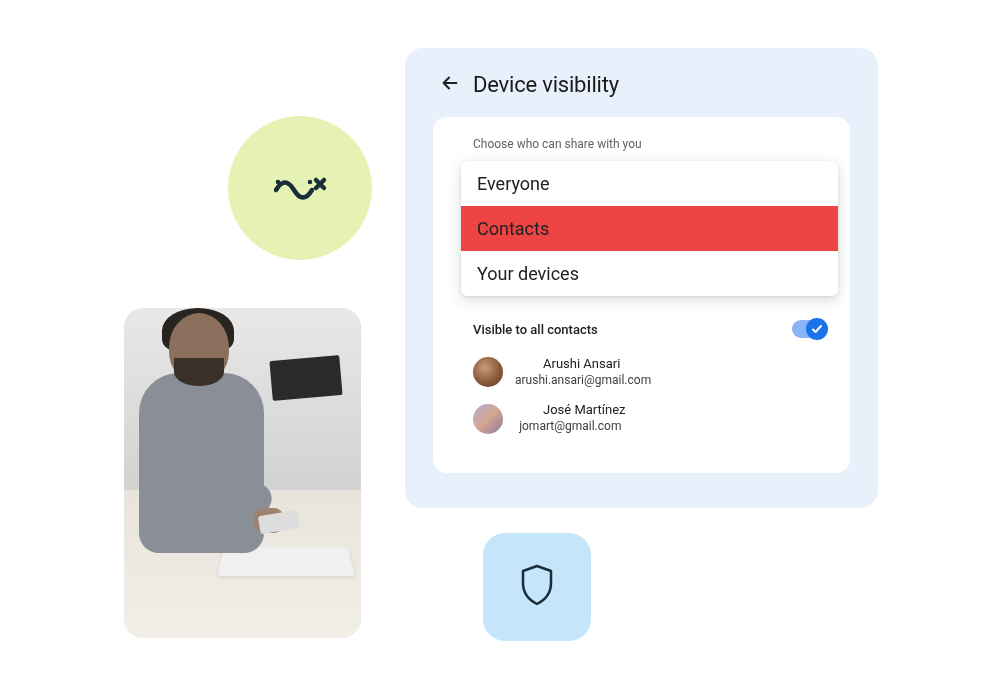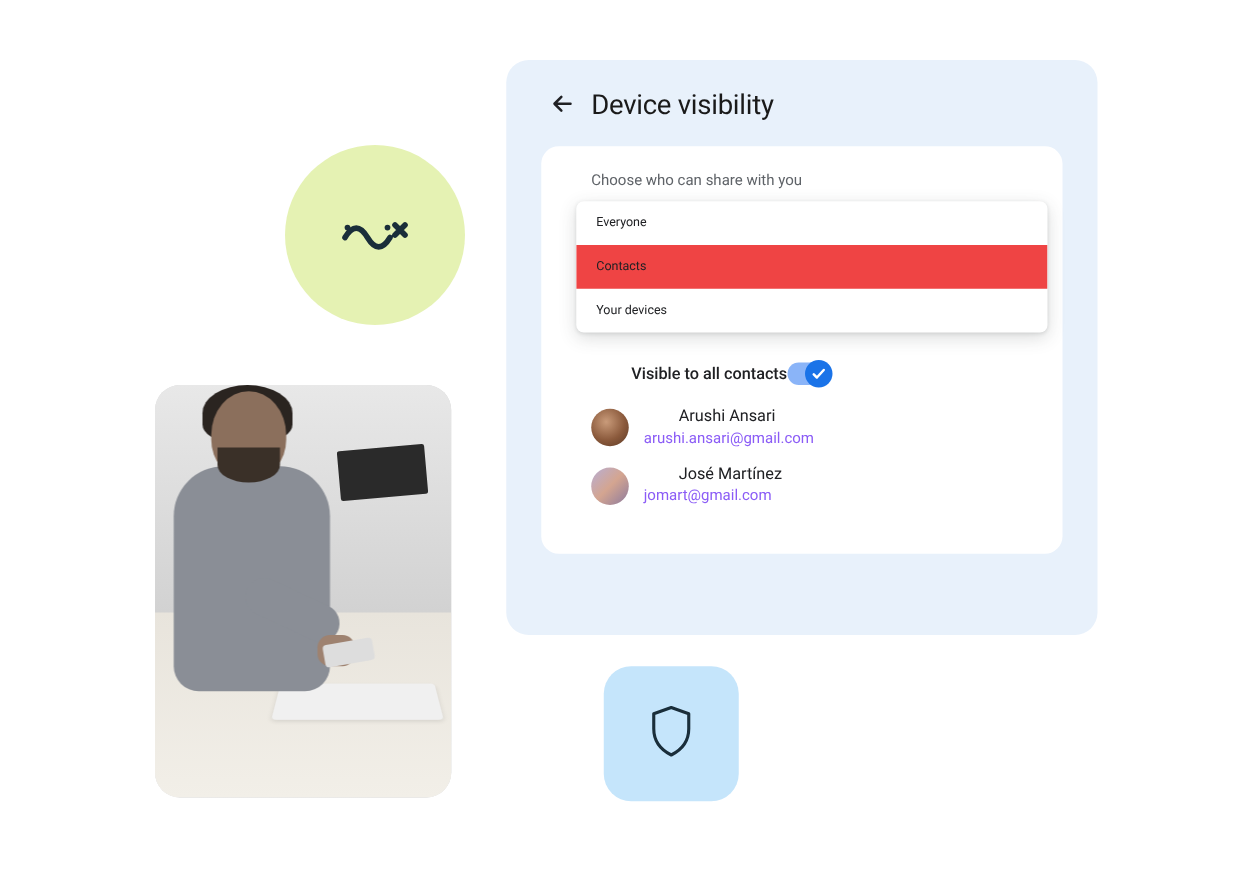--- a/index.html
+++ b/index.html
@@ -221,33 +221,33 @@
       background: #ffffff;
       border-radius: 6px;
       box-shadow: 0 4px 14px rgba(60,64,67,0.18), 0 1px 3px rgba(60,64,67,0.12);
       overflow: hidden;
       margin-bottom: 24px;
       margin-left: -12px;
       margin-right: -12px;
     }
     .dropdown-option {
       padding: 12px 16px;
-      font-size: 10px;
+      font-size: 18px;
       color: #202124;
       cursor: pointer;
     }
     .dropdown-option.selected {
       background: #ef4444;
     }
 
     .toggle-row {
       display: flex;
       align-items: center;
+      justify-content: space-between;
       margin-bottom: 18px;
-      margin-left: 32px;
     }
     .toggle-label {
       font-size: 13px;
       font-weight: 500;
       color: #202124;
     }
     .toggle-switch {
       width: 34px;
       height: 18px;
       border-radius: 9px;
@@ -291,22 +291,23 @@
       background: linear-gradient(135deg, #b8aed4 0%, #d4a590 50%, #8c7a9e 100%);
     }
     .contact-name {
       font-size: 13px;
       color: #202124;
       line-height: 1.3;
       margin-left: 28px;
     }
     .contact-email {
       font-size: 12px;
-      color: #8b5cf6;
+      color: #404040;
       line-height: 1.3;
+      text-align: center;
     }
   </style>
 </head>
 <body>
 
 <div class="green-circle">
   <span>
     <svg viewBox="0 0 56 28" fill="none">
       <path d="M4 18 C10 8, 16 8, 22 18 C28 28, 34 28, 40 18 M44 8 L52 16 M44 16 L52 8" stroke="#1a2e3a" stroke-width="4.5" stroke-linecap="round"></path>
       <circle cx="6" cy="10" r="2.3" fill="#1a2e3a"></circle>

